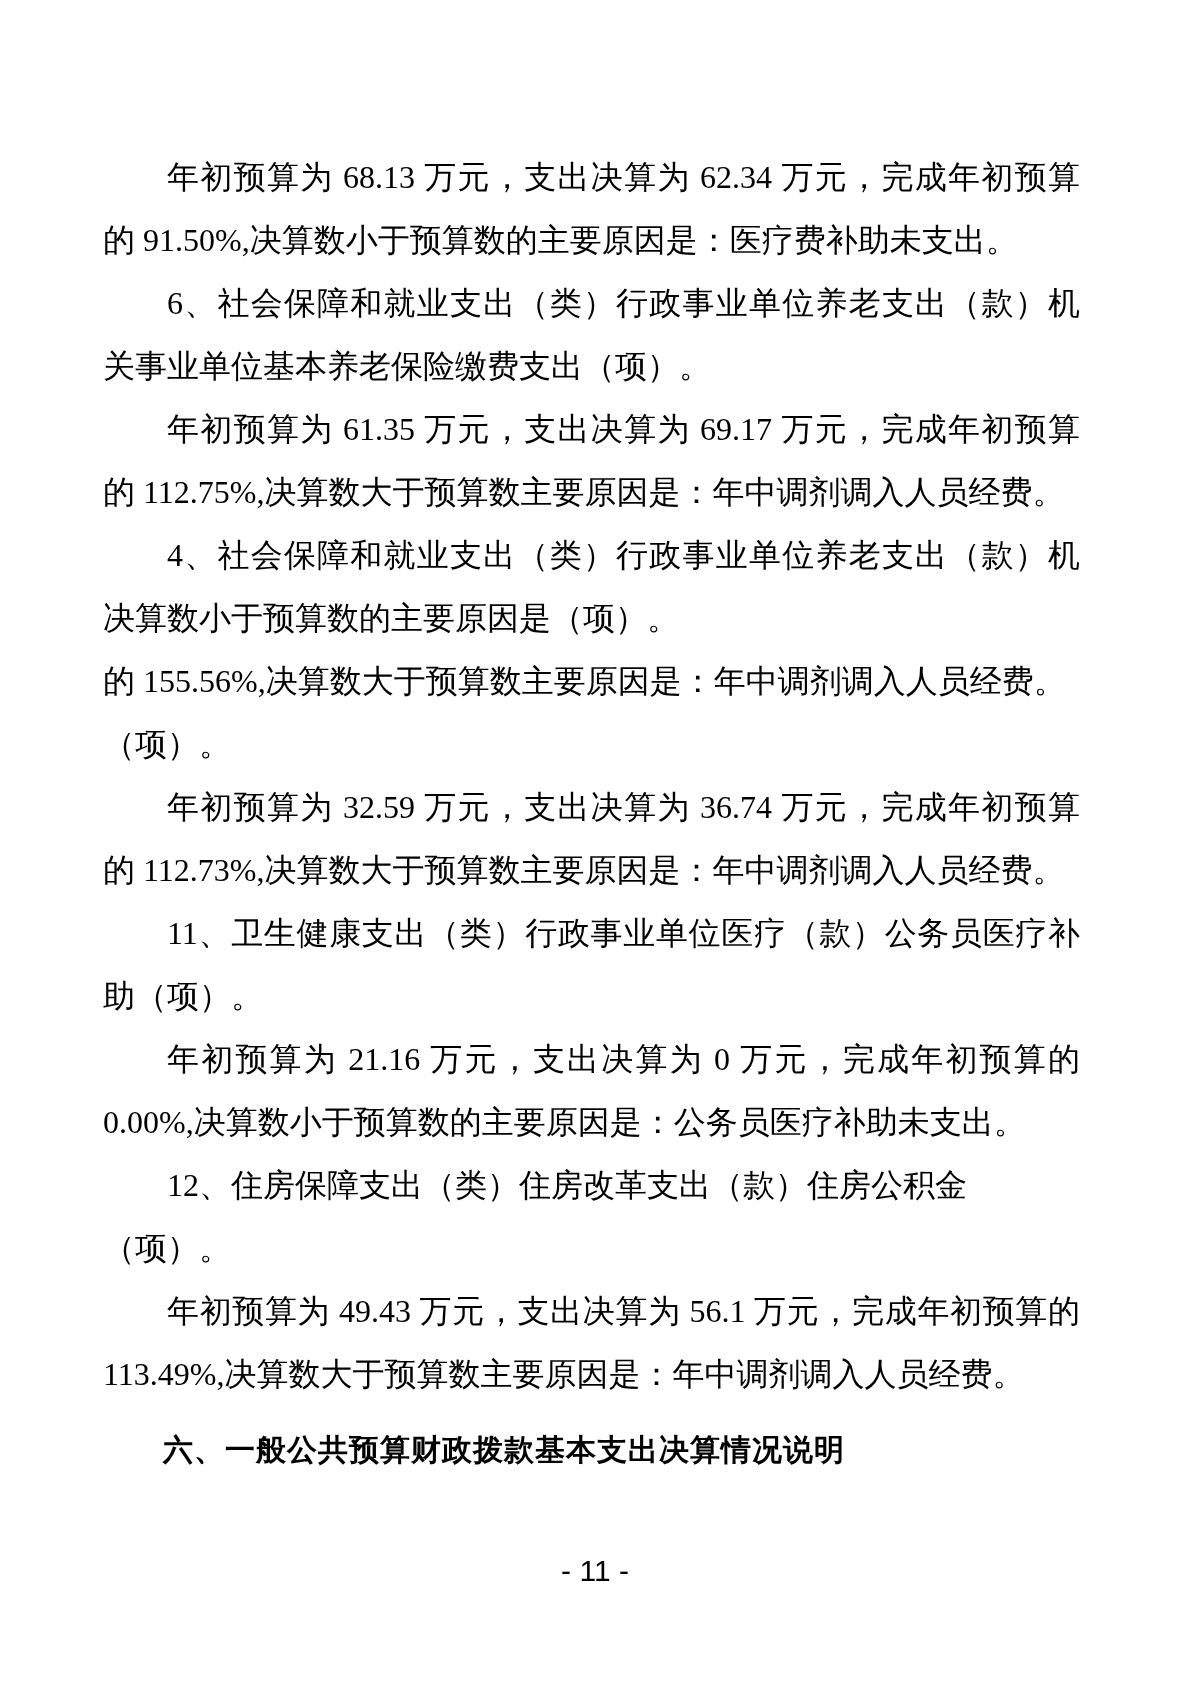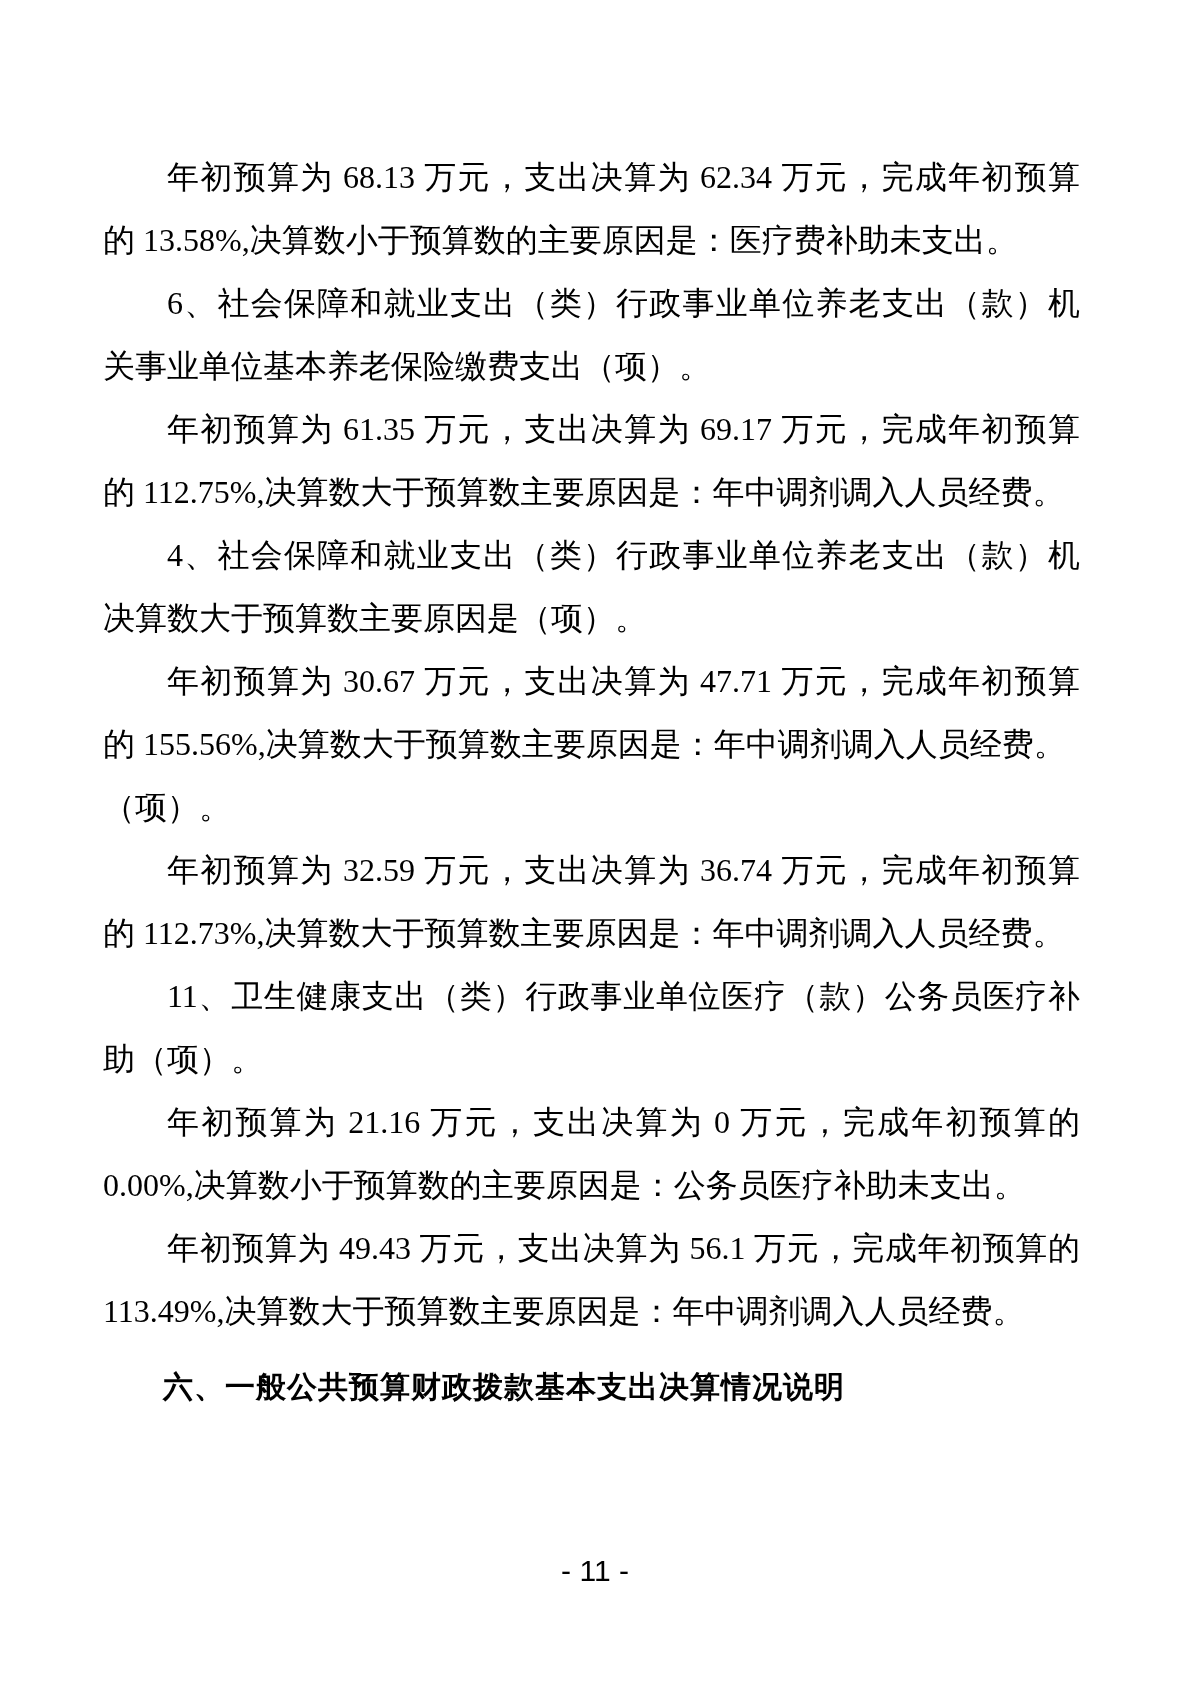--- a/index.html
+++ b/index.html
@@ -52,34 +52,34 @@
     line-height: 30px;
     color: #000;
   }
 </style>
 </head>
 <body>
 
 <div class="page">
   <div class="doc-body" id="doc-body">
       <div class="line indent fill">年初预算为 68.13 万元，支出决算为 62.34 万元，完成年初预算</div>
-      <div class="line">的 13.58%,决算数小于预算数的主要原因是：医疗费补助未支出。</div>
+      <div class="line">的 91.50%,决算数小于预算数的主要原因是：医疗费补助未支出。</div>
       <div class="line indent fill">6、社会保障和就业支出（类）行政事业单位养老支出（款）机</div>
       <div class="line">关事业单位基本养老保险缴费支出（项）。</div>
       <div class="line indent fill">年初预算为 61.35 万元，支出决算为 69.17 万元，完成年初预算</div>
       <div class="line">的 112.75%,决算数大于预算数主要原因是：年中调剂调入人员经费。</div>
       <div class="line indent fill">4、社会保障和就业支出（类）行政事业单位养老支出（款）机</div>
-      <div class="line">决算数大于预算数主要原因是（项）。</div>
-      <div class="line indent fill">年初预算为 30.67 万元，支出决算为 47.71 万元，完成年初预算</div>
+      <div class="line">决算数小于预算数的主要原因是（项）。</div>
       <div class="line">的 155.56%,决算数大于预算数主要原因是：年中调剂调入人员经费。</div>
       <div class="line">（项）。</div>
       <div class="line indent fill">年初预算为 32.59 万元，支出决算为 36.74 万元，完成年初预算</div>
       <div class="line">的 112.73%,决算数大于预算数主要原因是：年中调剂调入人员经费。</div>
       <div class="line indent fill">11、卫生健康支出（类）行政事业单位医疗（款）公务员医疗补</div>
       <div class="line">助（项）。</div>
       <div class="line indent fill">年初预算为 21.16 万元，支出决算为 0 万元，完成年初预算的</div>
       <div class="line">0.00%,决算数小于预算数的主要原因是：公务员医疗补助未支出。</div>
+      <div class="line indent">12、住房保障支出（类）住房改革支出（款）住房公积金（项）。</div>
       <div class="line indent fill">年初预算为 49.43 万元，支出决算为 56.1 万元，完成年初预算的</div>
       <div class="line">113.49%,决算数大于预算数主要原因是：年中调剂调入人员经费。</div>
       <div class="line indent heading">六、一般公共预算财政拨款基本支出决算情况说明</div>
     </div>
   <div class="page-number">- 11 -</div>
 </div>
 
 </body></html>

